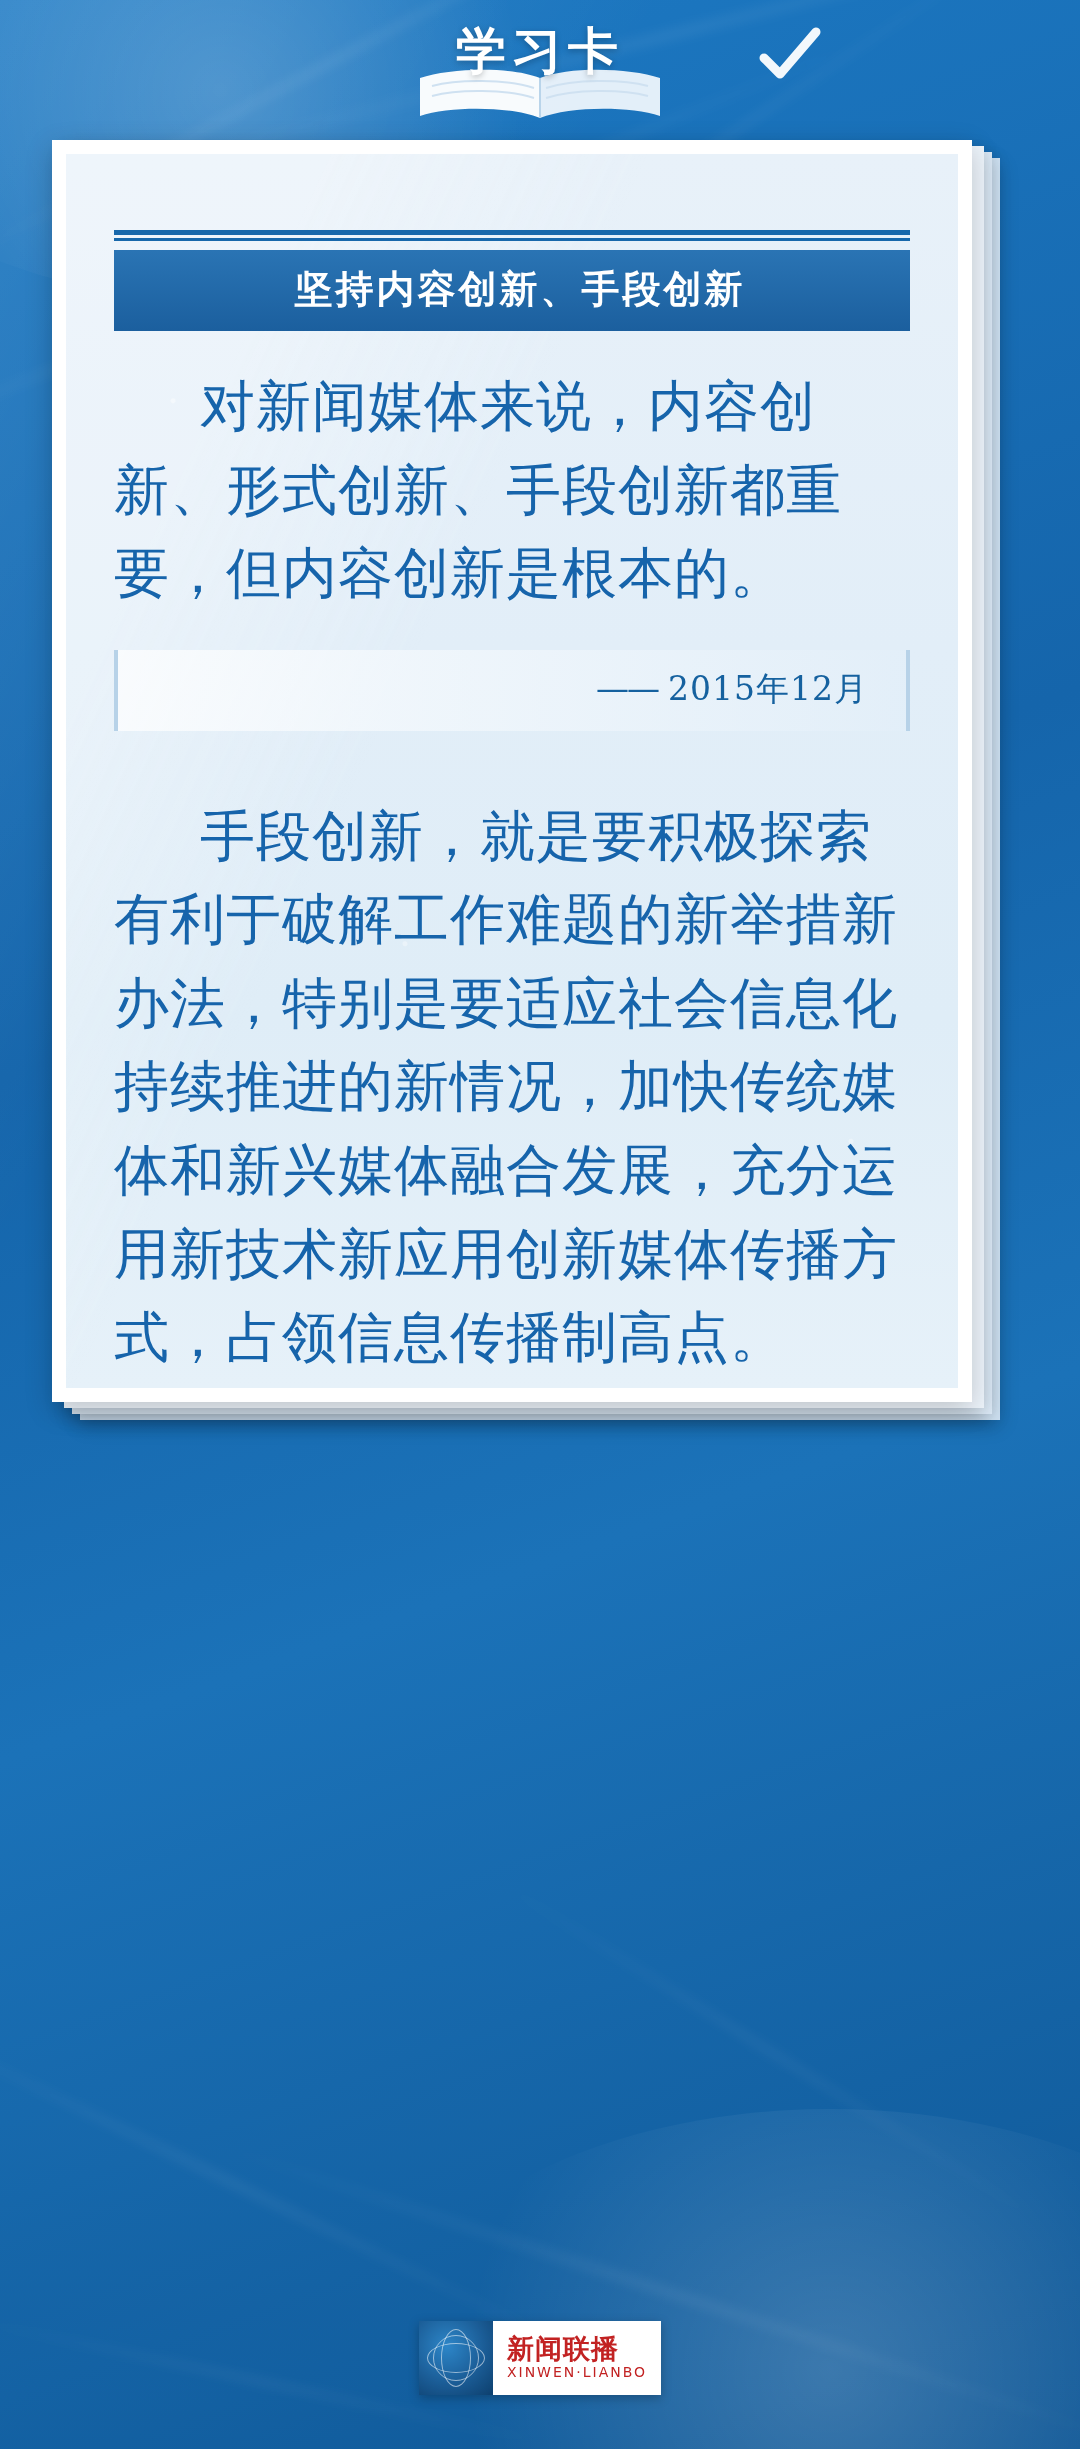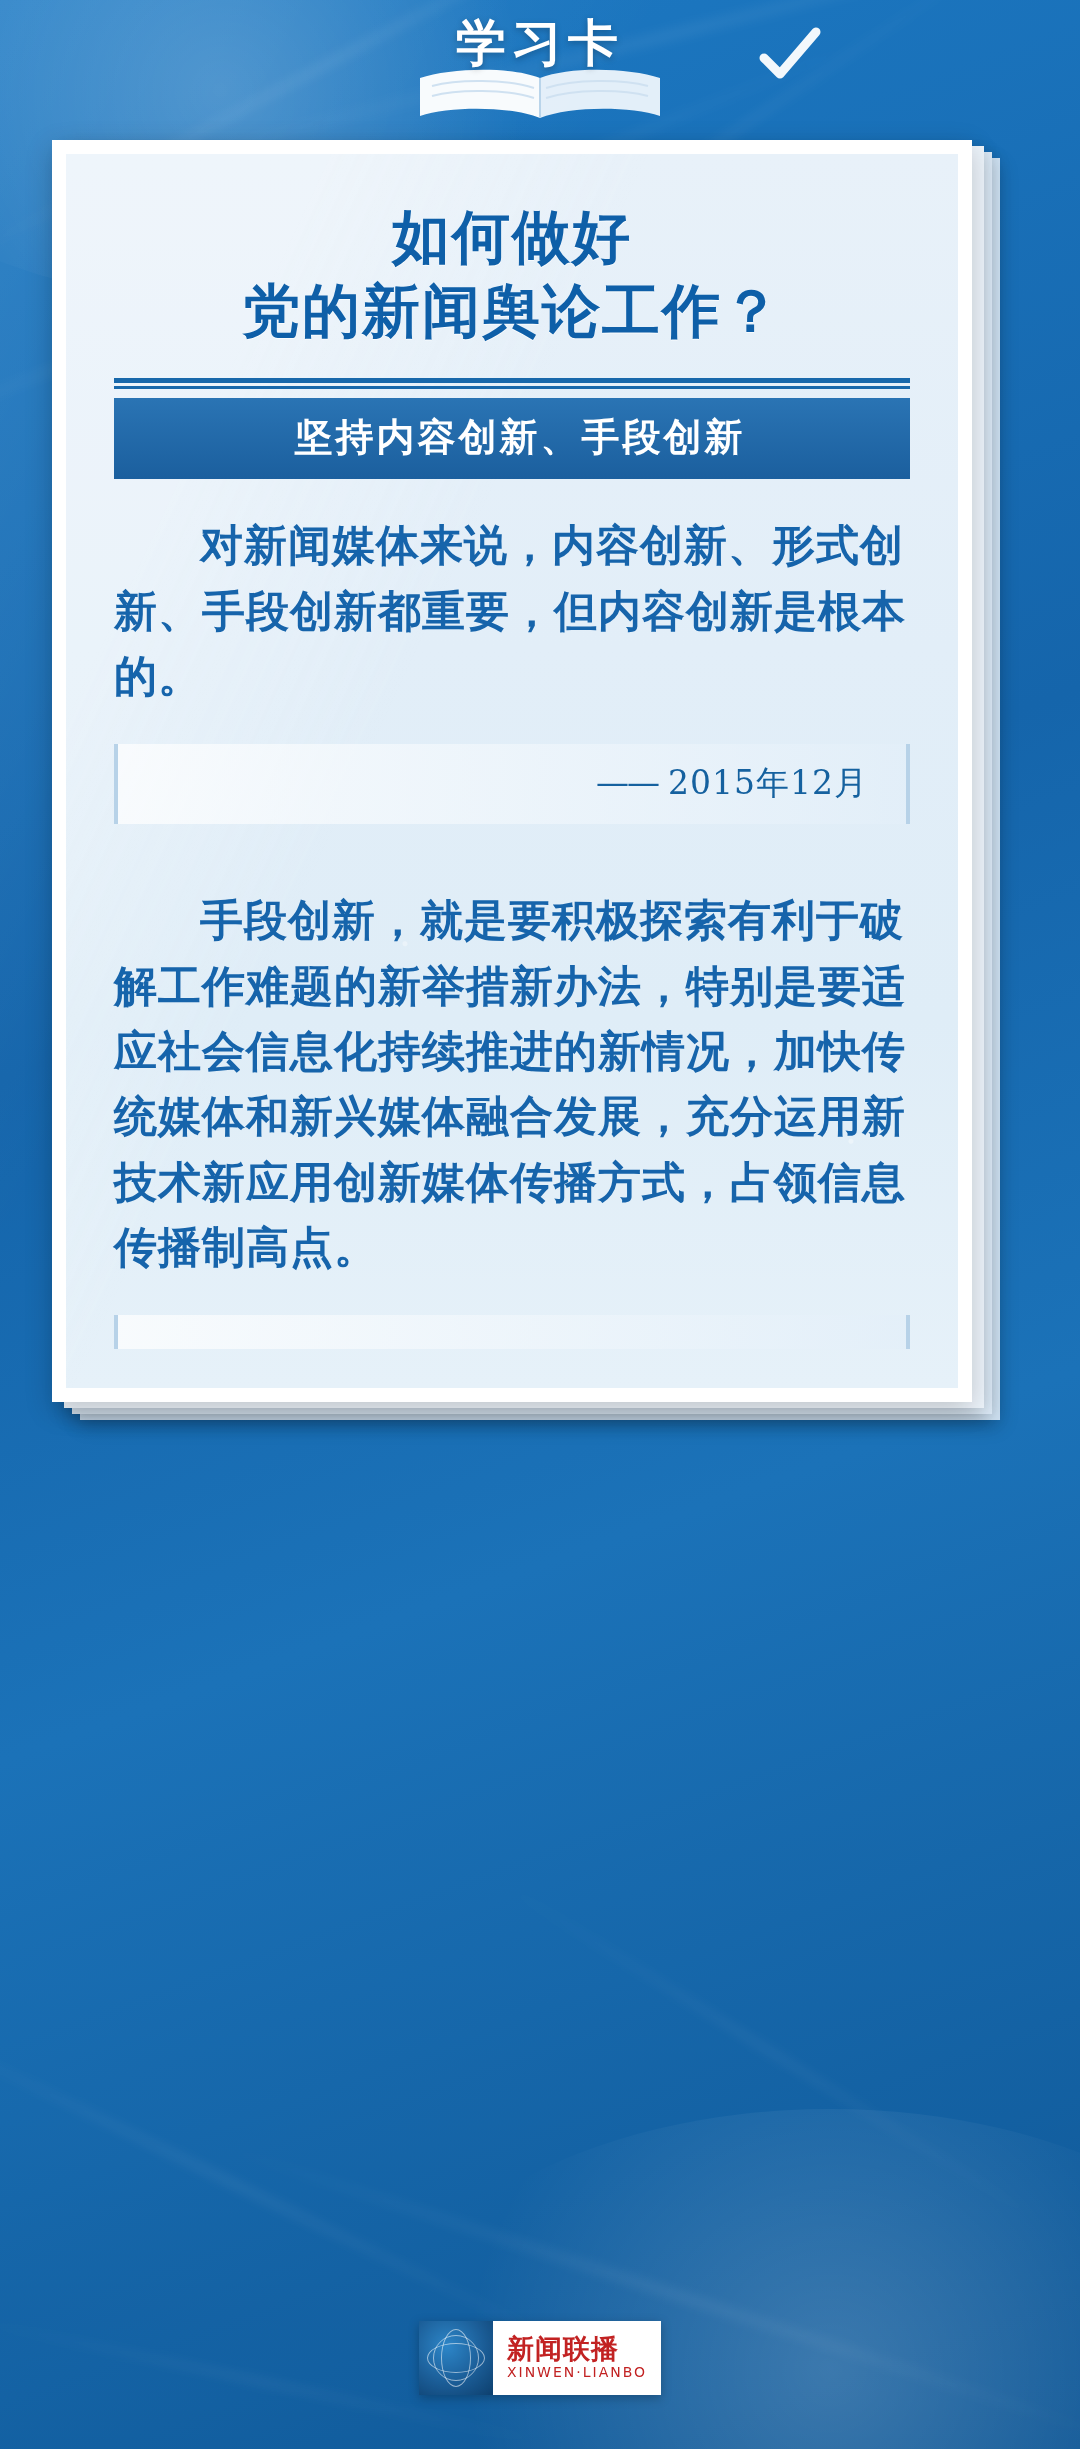--- a/index.html
+++ b/index.html
@@ -48,21 +48,21 @@
   #bg .g2 { width: 900px; height: 520px; bottom: -180px; right: -200px; }
 
   
   #header {
     position: absolute;
     top: 18px; left: 0; right: 0;
     height: 110px;
     display: flex;
     flex-direction: column;
     align-items: center;
-    justify-content: space-between;
+    justify-content: flex-end;
   }
   #header .title {
     font-size: 50px;
     letter-spacing: 6px;
     color: #ffffff;
     font-weight: bold;
     text-shadow: 0 2px 6px rgba(0,0,0,.25);
     font-family: "DejaVu Serif", "Liberation Serif", serif;
     position: relative;
     z-index: 2;
@@ -159,25 +159,25 @@
     text-align: center;
     font-size: 38px;
     font-weight: bold;
     letter-spacing: 3px;
     padding: 14px 0 16px 16px;
   }
 
   
   .para {
     color: #1664ab;
-    font-size: 43px;
+    font-size: 55px;
     line-height: 1.52;
     letter-spacing: 1px;
     text-indent: 86px;
-    font-weight: bold;
+    font-weight: normal;
   }
   .para.p1 { margin-top: 34px; }
   .para.p2 { margin-top: 12px; }
 
   
   .attrib {
     margin-top: 34px;
     background: linear-gradient(90deg, rgba(255,255,255,.72), rgba(227,239,249,.72));
     border-left: 4px solid #b7d2e8;
     border-right: 4px solid #b7d2e8;
@@ -281,24 +281,20 @@
 
 <div class="stack">
   <div class="shadow-sheet sheet1"></div>
   <div class="shadow-sheet sheet2"></div>
   <div class="shadow-sheet sheet3"></div>
 
   <div id="card">
     <div id="card-inner">
       <div id="card-content">
 
-        <div class="main-title">
-          <div class="l1">如何做好</div>
-          <div class="l2">党的新闻舆论工作？</div>
-        </div>
 
         <div class="rule-double">
           <div class="r1"></div>
           <div class="r2"></div>
         </div>
 
         <div class="band">坚持内容创新、手段创新</div>
 
         <div class="para p1">对新闻媒体来说，内容创新、形式创新、手段创新都重要，但内容创新是根本的。</div>
 

